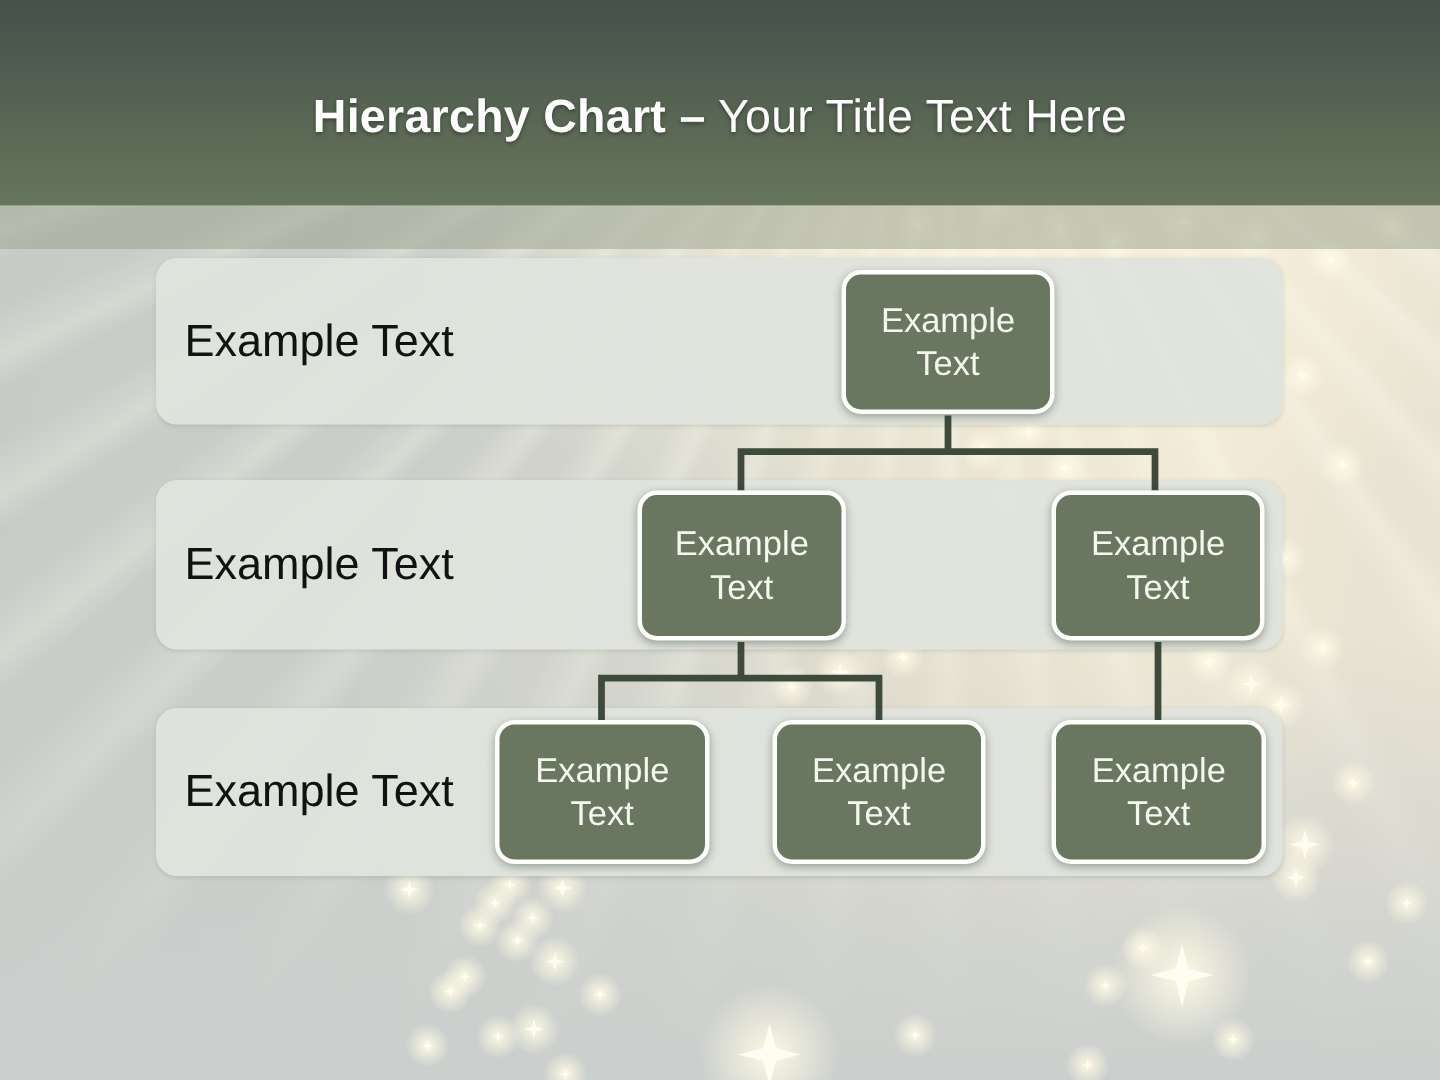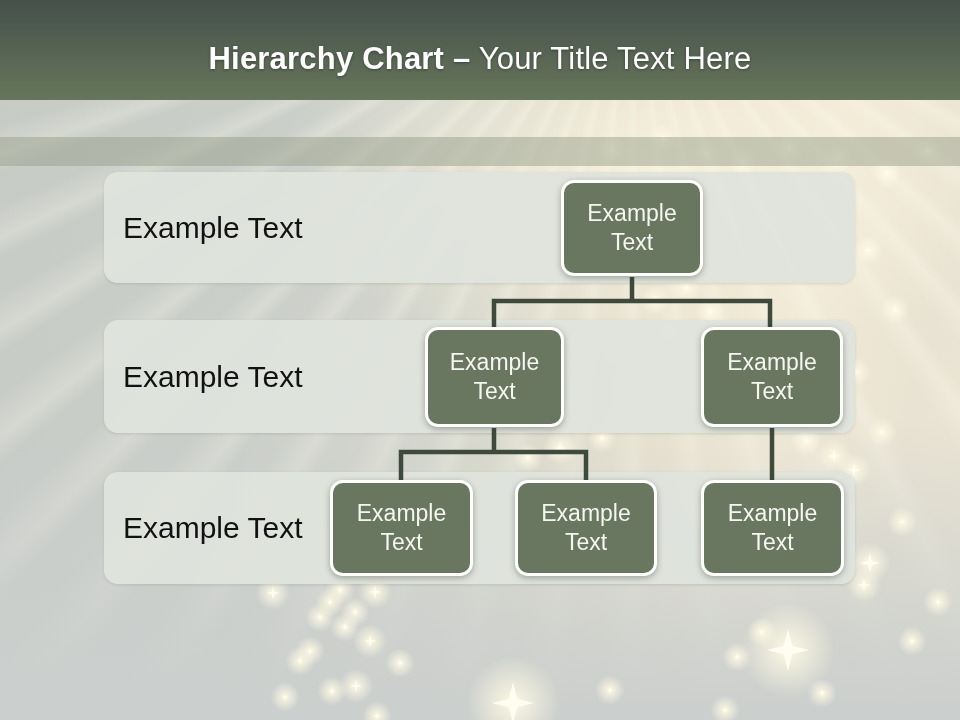--- a/index.html
+++ b/index.html
@@ -22,21 +22,21 @@
   .sp::before{content:"";position:absolute;inset:-12px;
       background:radial-gradient(circle, rgba(255,250,228,.95), rgba(255,250,228,0) 65%);}
   .sp::after{content:"";position:absolute;inset:0;background:#fffdf2;
       clip-path:polygon(50% 0%,60% 40%,100% 50%,60% 60%,50% 100%,40% 60%,0% 50%,40% 40%);}
   .sp.s{width:8px;height:8px;}
   .sp.lg{width:42px;height:42px;}
   .sp.lg::before{inset:-30px;}
   .sp.md{width:20px;height:20px;}
 
   
-  .titlebar{position:absolute;left:0;top:0;width:960px;height:100px;
+  .titlebar{position:absolute;left:0;top:0;width:960px;height:137px;
       background:linear-gradient(180deg,#45514a 0%,#505d50 35%,#5d6b56 70%,#66755c 100%);
       display:flex;align-items:center;justify-content:center;padding-top:18px;box-sizing:border-box;}
   .title{color:#fdfdfd;font-size:31px;font-weight:400;letter-spacing:.2px;
       text-shadow:0 1px 3px rgba(0,0,0,.35);white-space:nowrap;}
   .title .t-bold{font-weight:700;}
   .title .t-sep{font-weight:700;}
   .understrip{position:absolute;left:0;top:137px;width:960px;height:29px;
       background:rgba(148,157,136,.48);}
 
   

